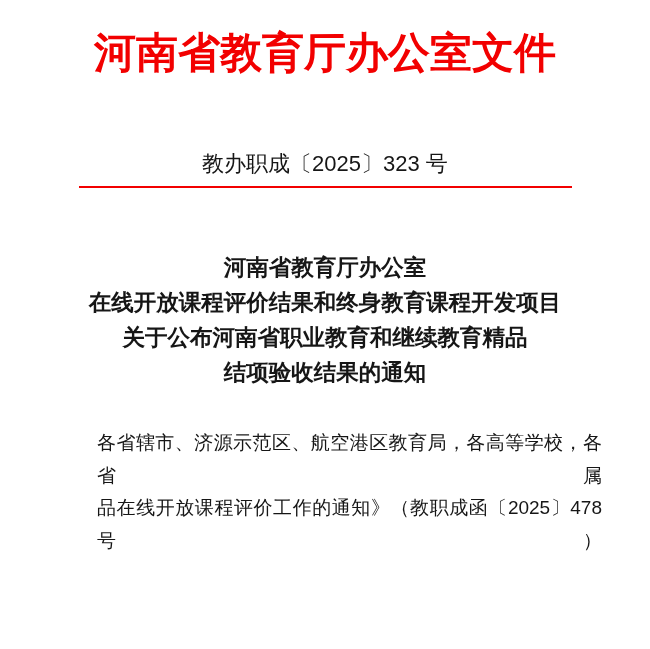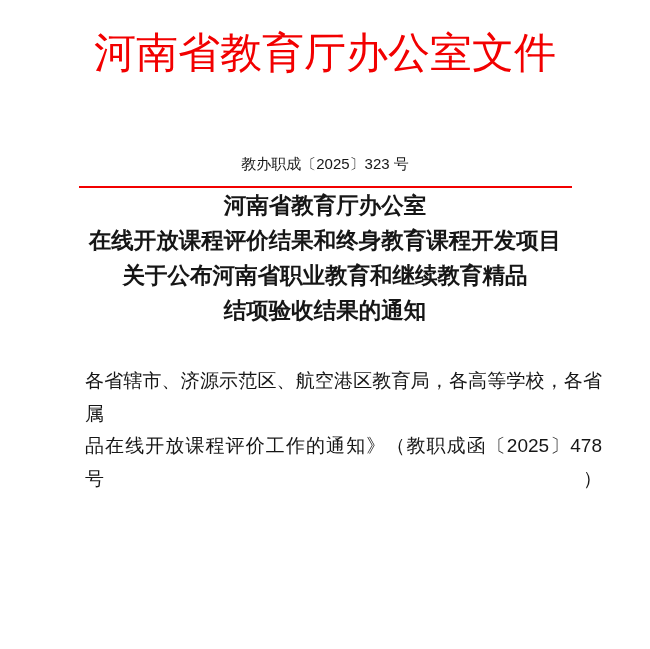--- a/index.html
+++ b/index.html
@@ -10,52 +10,54 @@
     overflow: hidden;
     background: var(--background, #ffffff);
     font-family: "Liberation Sans", sans-serif;
     color: var(--text, #161616);
   }
   .header-title {
     padding-top: 22px;
     text-align: center;
     font-size: 42px;
     line-height: 62px;
-    font-weight: normal;
+    font-weight: bold;
     color: var(--accent-red, #f20000);
     white-space: nowrap;
   }
   .doc-number {
     margin-top: 70px;
     text-align: center;
-    font-size: 15px;
+    font-size: 22px;
     line-height: 20px;
   }
   .red-divider {
     width: 493px;
     height: 2px;
     margin: 12px auto 0;
     background: var(--accent-red, #f20000);
   }
   .title-block {
+    margin-top: 62px;
     text-align: center;
     font-weight: bold;
     font-size: 22.5px;
     line-height: 35px;
   }
   .body-block {
     margin-top: 37px;
     padding: 0 48px 0 85px;
     font-size: 19px;
     line-height: 32.5px;
   }
   .body-line {
     text-align: justify;
     text-align-last: justify;
     text-justify: inter-character;
+    margin-left: 12px;
   }
   .body-line.short { text-align-last: left; }
   .body-line.indent { text-indent: 2em; }
 </style>
 </head>
 <body>
 
 <div class="page">
 
   <div class="header-title">河南省教育厅办公室文件</div>

